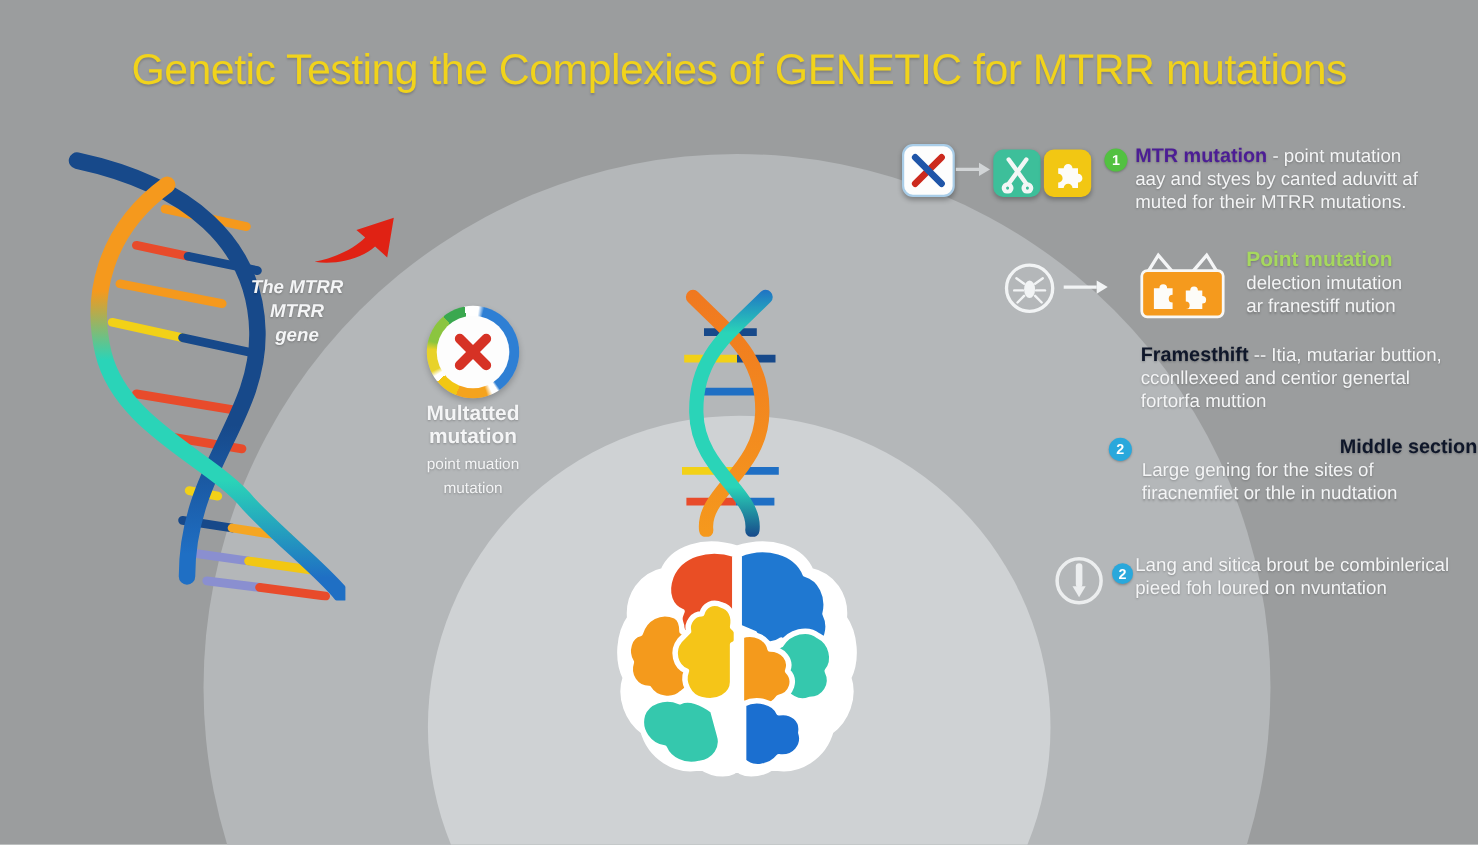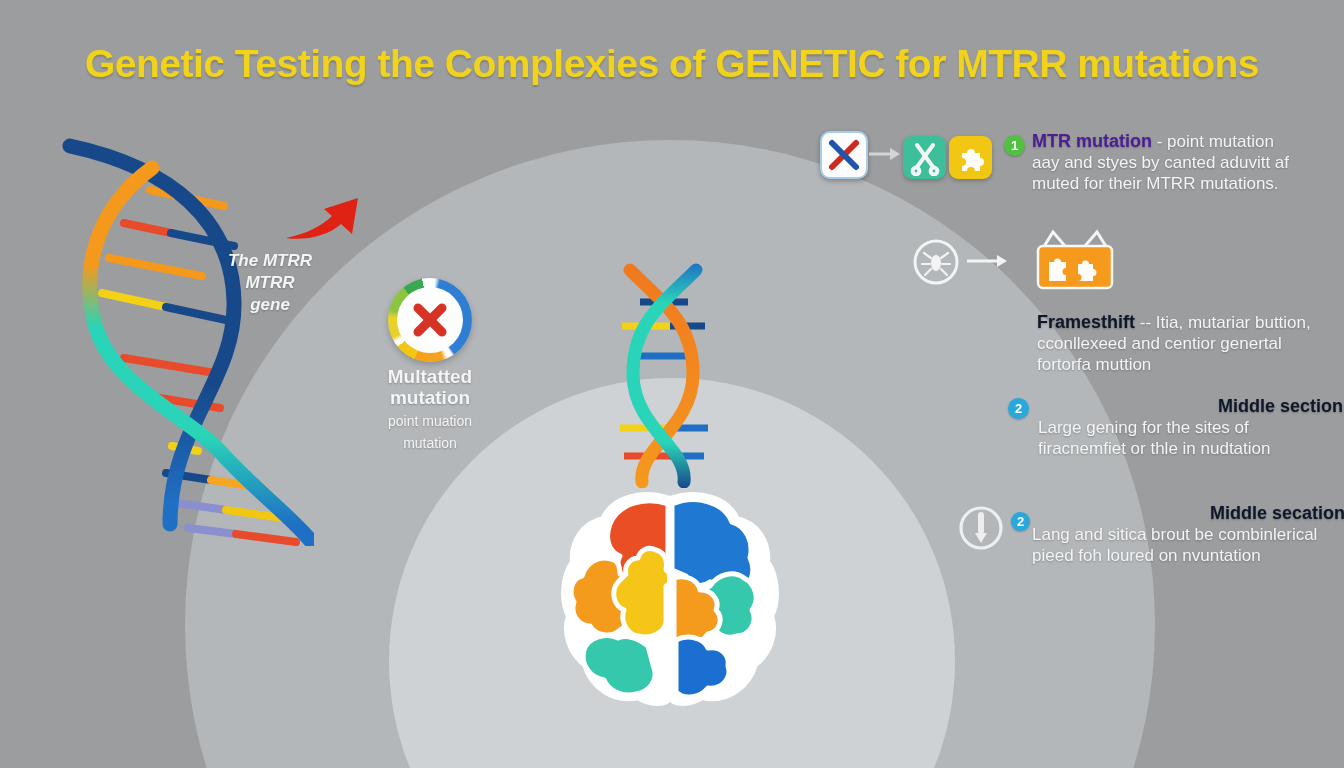--- a/index.html
+++ b/index.html
@@ -2,21 +2,21 @@
 <html><head>
 <meta charset="utf-8">
 <style>
   html,body{margin:0;padding:0;}
   body{font-family:"Liberation Sans","DejaVu Sans",sans-serif;}
   #stage{position:relative;width:1344px;height:768px;background:#9b9d9e;overflow:hidden;}
   .abs{position:absolute;}
   .circle{border-radius:50%;}
   #circle-outer{left:185px;top:140px;width:970px;height:970px;background:#b4b7b9;}
   #circle-inner{left:389px;top:378px;width:566px;height:566px;background:#cfd2d4;}
-  #main-title{left:0;top:42px;width:100%;text-align:center;color:#f1d31b;font-size:39px;font-weight:bold;letter-spacing:-0.5px;text-shadow:0 2px 2px rgba(0,0,0,0.18);}
+  #main-title{left:0;top:42px;width:100%;text-align:center;color:#f1d31b;font-size:39px;font-weight:normal;letter-spacing:-0.5px;text-shadow:0 2px 2px rgba(0,0,0,0.18);}
   .white-text{color:#f4f5f6;text-shadow:0 1px 2px rgba(0,0,0,0.25);}
   #gene-label{left:200px;top:250px;width:140px;text-align:center;font-size:17px;font-weight:bold;line-height:22px;font-style:italic;}
   
   #mutation-ring{left:388px;top:278px;width:84px;height:84px;border-radius:50%;
     background:conic-gradient(#ffffff 0 2%,#2e7fd4 4% 40%,#ffffff 41% 43%,#f5a31d 45% 56%,#f2c713 56% 64%,#ffffff 64% 66%,#e8d22a 68% 76%,#8bc53f 79% 89%,#3aa84f 89% 97%,#ffffff 97% 100%);
     box-shadow:0 3px 6px rgba(0,0,0,0.22);}
   #mutation-ring .inner{position:absolute;left:9px;top:9px;width:66px;height:66px;border-radius:50%;background:#fdfdfd;display:flex;align-items:center;justify-content:center;}
   #badge-title{left:355px;top:366px;width:150px;text-align:center;font-size:19px;font-weight:bold;line-height:21px;}
   #badge-subtitle{left:350px;top:410px;width:160px;text-align:center;font-size:14px;line-height:22px;}
   
@@ -206,20 +206,25 @@
   </svg>
   <svg class="abs" style="left:1036px;top:228px;" width="78" height="62" viewBox="0 0 78 62">
     <g stroke="#f4f5f6" stroke-width="3" fill="none" stroke-linecap="round">
       <path d="M7,20 L17,4 L29,18"></path>
         <path d="M49,18 L61,4 L71,20"></path>
     </g>
     <rect x="2" y="18" width="74" height="42" rx="5" fill="#f59a1d" stroke="#f8f8f6" stroke-width="2.5"></rect>
     <path d="M13,34 h5 a3.5 3.5 0 1 1 7 0 h5 v6 a3.5 3.5 0 1 0 0 7 v6 h-17 Z" fill="#fdfcf8"></path>
     <path d="M42,36 h4 a3.5 3.5 0 1 1 7 0 h4 v5 a3.5 3.5 0 1 1 0 7 v5 h-15 a3.5 3.5 0 1 0 0,-7 Z" fill="#fdfcf8"></path>
   </svg>
+  <div class="abs rp-text white-text" style="left:1133px;top:226px;width:205px;">
+    <div class="rp-head head-green" style="font-size:19px;">Point mutation</div>
+    <div>delection imutation</div>
+    <div>ar franestiff nution</div>
+  </div>
 
   <div class="abs rp-text white-text" style="left:1037px;top:312px;width:305px;">
     <div>
       <span class="rp-head head-cyan">Framesthift</span><span> -- Itia, mutariar buttion,</span>
     </div>
     <div>cconllexeed and centior genertal</div>
     <div>fortorfa muttion</div>
   </div>
 
   <div class="abs dot-marker dot-blue" style="left:1008px;top:398px;">
@@ -233,18 +238,17 @@
 
   <svg class="abs" style="left:958px;top:505px;" width="46" height="46" viewBox="0 0 46 46">
     <circle cx="23" cy="23" r="20" fill="none" stroke="#eceeef" stroke-width="3.2"></circle>
     <line x1="23" y1="10" x2="23" y2="26" stroke="#eceeef" stroke-width="6" stroke-linecap="round"></line>
     <polygon points="17,28 29,28 23,38" fill="#eceeef"></polygon>
   </svg>
   <div class="abs dot-marker dot-blue" style="left:1011px;top:512px;width:19px;height:19px;">
     <span>2</span>
   </div>
   <div class="abs rp-text white-text" style="left:1040px;top:503px;width:305px;">
-    <div class="rp-head head-cyan">Middle secation</div>
     <div style="margin-left:-8px;">Lang and sitica brout be combinlerical</div>
     <div style="margin-left:-8px;">pieed foh loured on nvuntation</div>
   </div>
 
 </div>
 
 </body></html>

